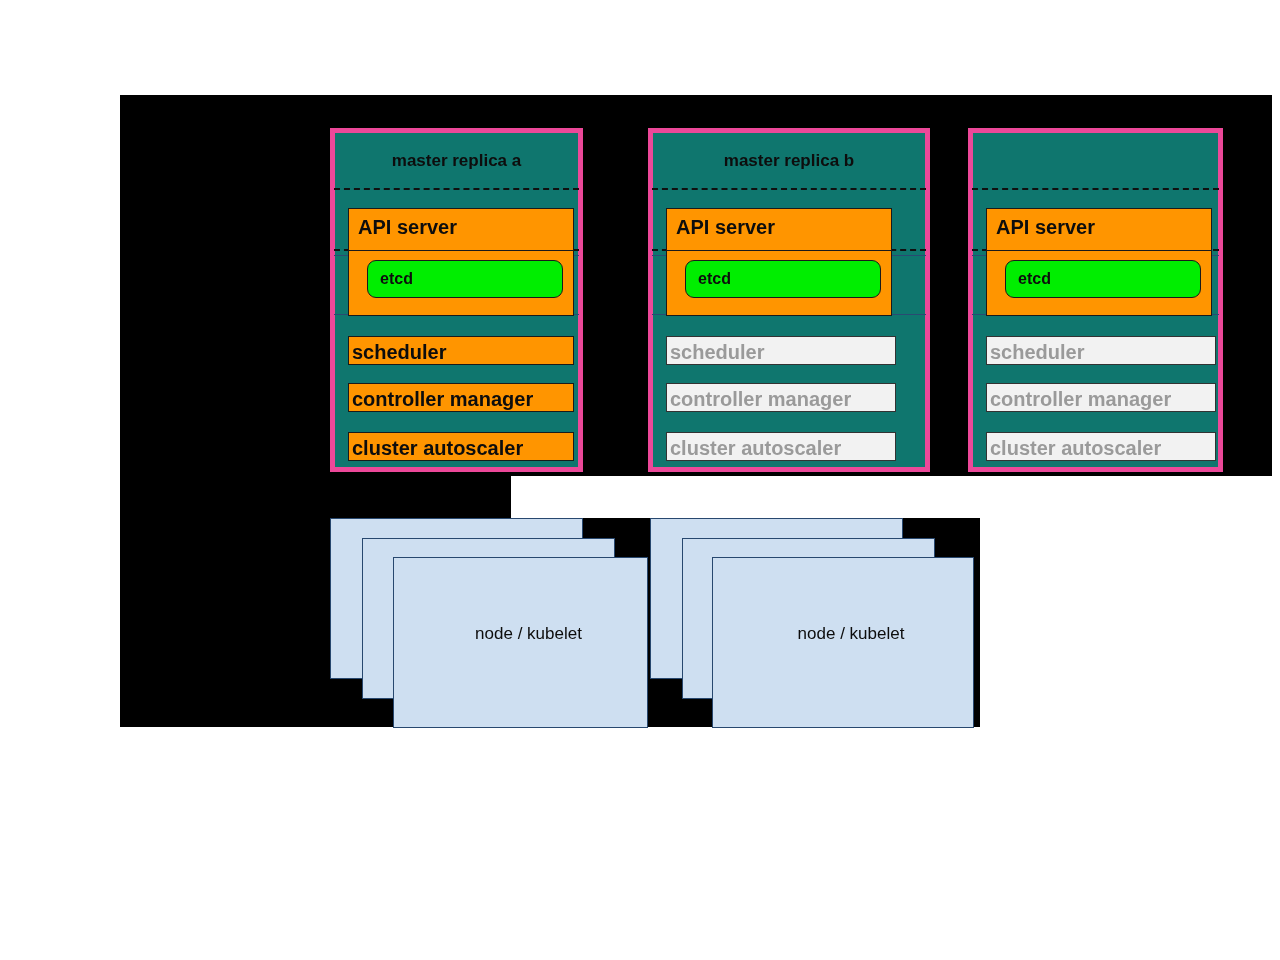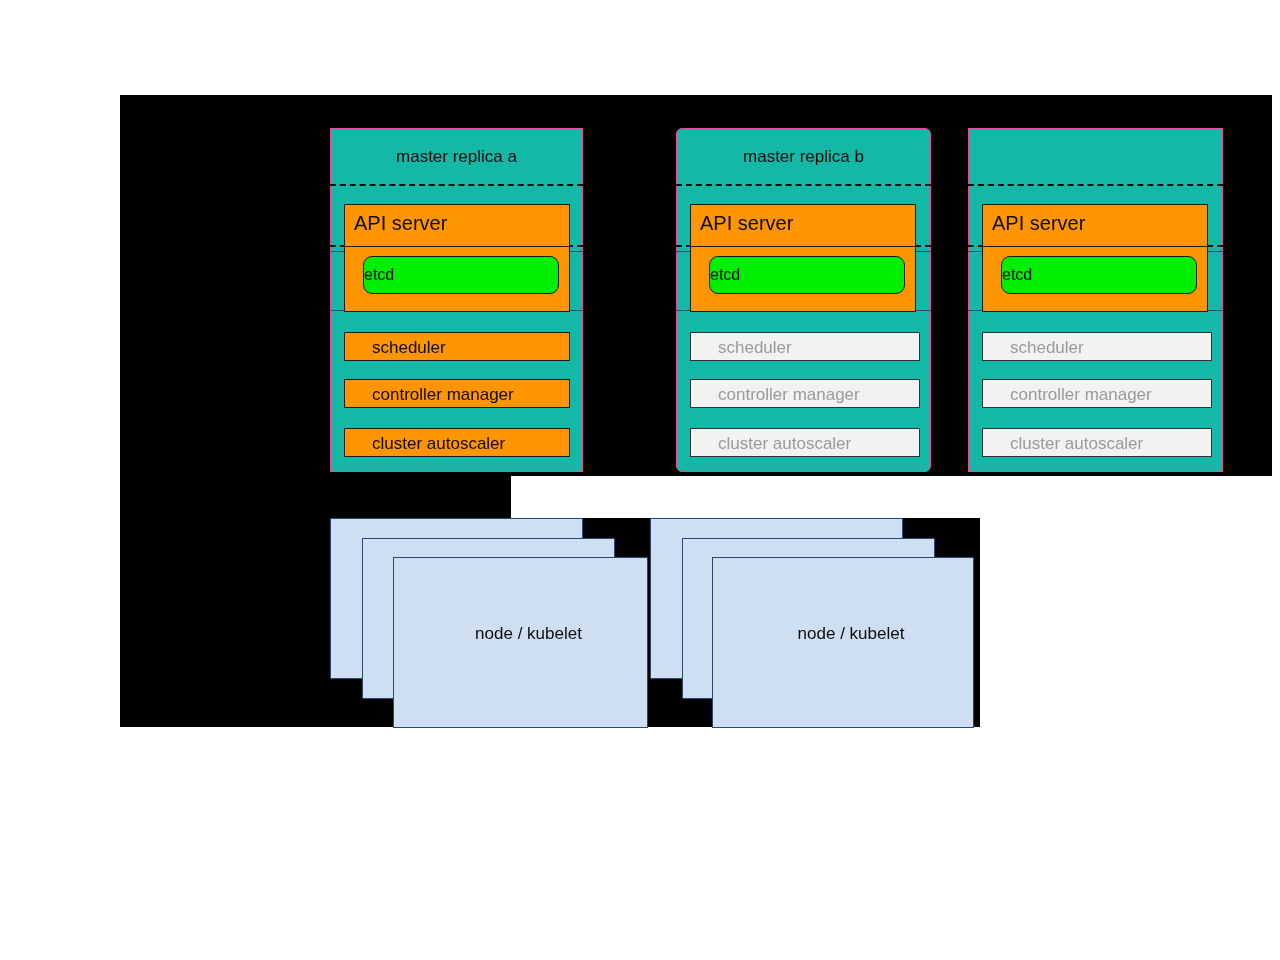--- a/index.html
+++ b/index.html
@@ -8,22 +8,23 @@
 
   #canvas{position:absolute;left:0;top:0;width:1280px;height:960px;}
 
   
   .blackpanel{position:absolute;background:#000000;}
 
   
   .box{position:absolute;box-sizing:border-box;}
 
   .replica{
-    background:#14b8a6;
-    border:1px solid #ec4899;
+    background:#0f766e;
+    border:5px solid #ec4899;
+    font-weight:bold;
   }
   .replica-title{
     position:absolute;left:0;right:0;top:18px;
     text-align:center;
     font-size:17px;color:#0d0d0d;
     line-height:20px;
   }
 
   
   .dashline{
@@ -31,42 +32,42 @@
     border-top:2px dashed #101010;
   }
   .solidline{
     position:absolute;left:-1px;right:-1px;height:0;
     border-top:1px solid #2a4a72;
   }
 
   .comp{
     position:absolute;box-sizing:border-box;
     border:1px solid #1a1a1a;
-    font-size:17px;
+    font-size:20px;
     line-height:30px;
-    padding-left:27px;
+    padding-left:3px;
     color:#0d0d0d;
     white-space:nowrap;
   }
   .comp.active{background:#FF9500;}
   .comp.inactive{background:#F2F2F2;color:#9a9a9a;border-color:#333333;}
 
   .apiserver{
     position:absolute;box-sizing:border-box;
     background:#FF9500;border:1px solid #1a1a1a;
     font-size:20px;color:#0d0d0d;padding:7px 0 0 9px;
   }
   .etcdhost{
     position:absolute;box-sizing:border-box;
     background:#FF9500;border:1px solid #1a1a1a;
   }
   .etcd{
     position:absolute;box-sizing:border-box;
     background:#00EE00;border:1px solid #1a1a1a;border-radius:9px;
-    font-size:16px;color:#0d0d0d;padding-left:0;
+    font-size:16px;color:#0d0d0d;padding-left:12px;
     display:flex;align-items:center;
   }
 
   
   .node{
     position:absolute;box-sizing:border-box;
     background:#CEDFF1;border:1px solid #28486f;
   }
   .node-label{
     position:absolute;left:16px;right:0;top:66px;
@@ -98,21 +99,21 @@
     <div class="etcdhost" style="left:13px;top:117px;width:226px;height:66px;"></div>
     <div class="etcd" style="left:32px;top:127px;width:196px;height:38px;">
       <span>etcd</span>
     </div>
 
     <div class="comp active" style="left:13px;top:203px;width:226px;height:29px;">scheduler</div>
     <div class="comp active" style="left:13px;top:250px;width:226px;height:29px;">controller manager</div>
     <div class="comp active" style="left:13px;top:299px;width:226px;height:29px;">cluster autoscaler</div>
   </div>
 
-  <div class="box replica" style="left:676px;top:128px;width:255px;height:344px;border-radius:6px;">
+  <div class="box replica" style="left:648px;top:128px;width:282px;height:344px;">
     <div class="replica-title">master replica b</div>
 
     <div class="dashline" style="top:55px;"></div>
     <div class="dashline" style="top:116px;"></div>
     <div class="solidline" style="top:122px;"></div>
     <div class="solidline" style="top:181px;"></div>
 
     <div class="apiserver" style="left:13px;top:75px;width:226px;height:44px;">
       <span>API server</span>
     </div>

